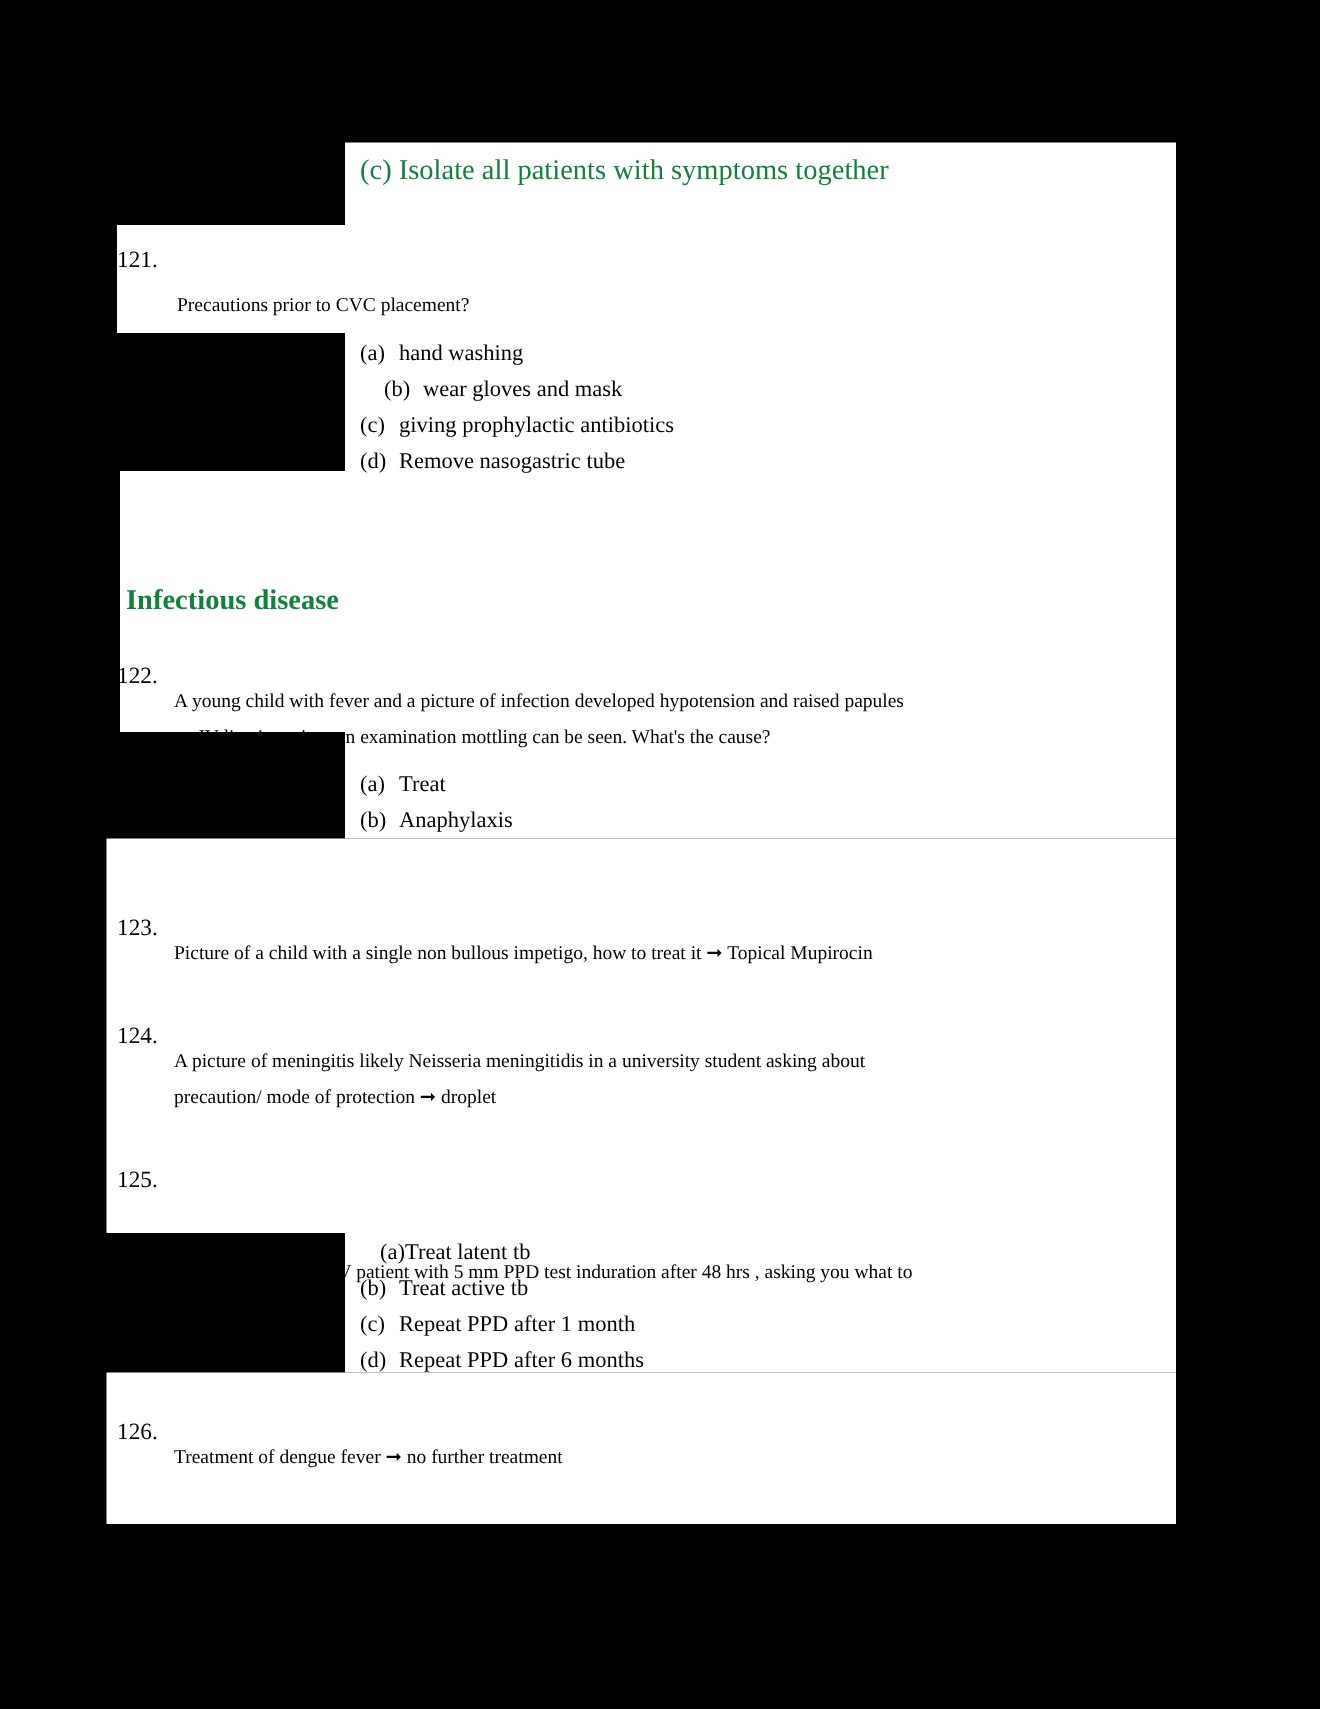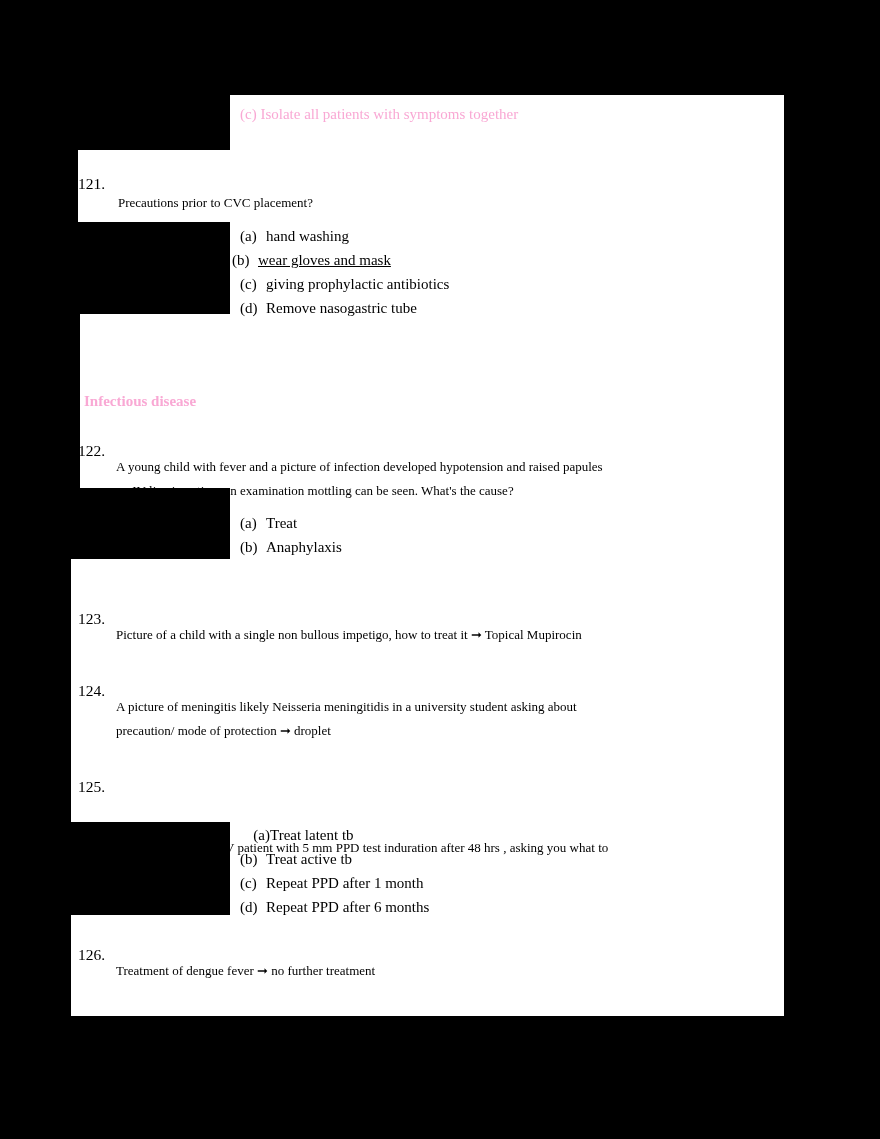--- a/index.html
+++ b/index.html
@@ -18,23 +18,23 @@
 
   
   .paper {
     position: absolute;
     background: #ffffff;
   }
 
   .line {
     position: absolute;
     white-space: nowrap;
-    font-size: 15px;
+    font-size: 19px;
     line-height: 20px;
-    color: #f9a8d4;
+    color: #15803d;
   }
 
   .bold {
     font-weight: bold;
   }
 
   .wrapline {
     position: absolute;
     font-size: 13px;
     line-height: 24px;
@@ -74,27 +74,27 @@
 <div class="paper" style="left:230px; top:488px; width:554px; height:71px;"></div>
 
 <div class="paper" style="left:71px; top:559px; width:713px; height:263px;"></div>
 
 <div class="paper" style="left:230px; top:822px; width:554px; height:93px;"></div>
 
 <div class="paper" style="left:71px; top:915px; width:713px; height:101px;"></div>
 
 <div class="line" style="left:240px; top:104px;">(c)   Isolate all patients with symptoms together</div>
 
-<div class="qnum" style="left:78px; top:172px;">121.</div>
+<div class="qnum" style="left:78px; top:162px;">121.</div>
 <div class="wrapline" style="left:118px; top:175px; width:620px;">Precautions prior to CVC placement?</div>
 
 <div class="opt" style="left:240px; top:224px;">
   <span class="tag">(a)</span><span>hand washing</span>
 </div>
-<div class="opt" style="left:232px; top:248px;text-decoration:underline;">
+<div class="opt" style="left:256px; top:248px;">
   <span class="tag">(b)</span><span>wear gloves and mask</span>
 </div>
 <div class="opt" style="left:240px; top:272px;">
   <span class="tag">(c)</span><span>giving prophylactic antibiotics</span>
 </div>
 <div class="opt" style="left:240px; top:296px;">
   <span class="tag">(d)</span><span>Remove nasogastric tube</span>
 </div>
 
 <div class="line bold" style="left:84px; top:391px;text-align:center;">Infectious disease</div>

